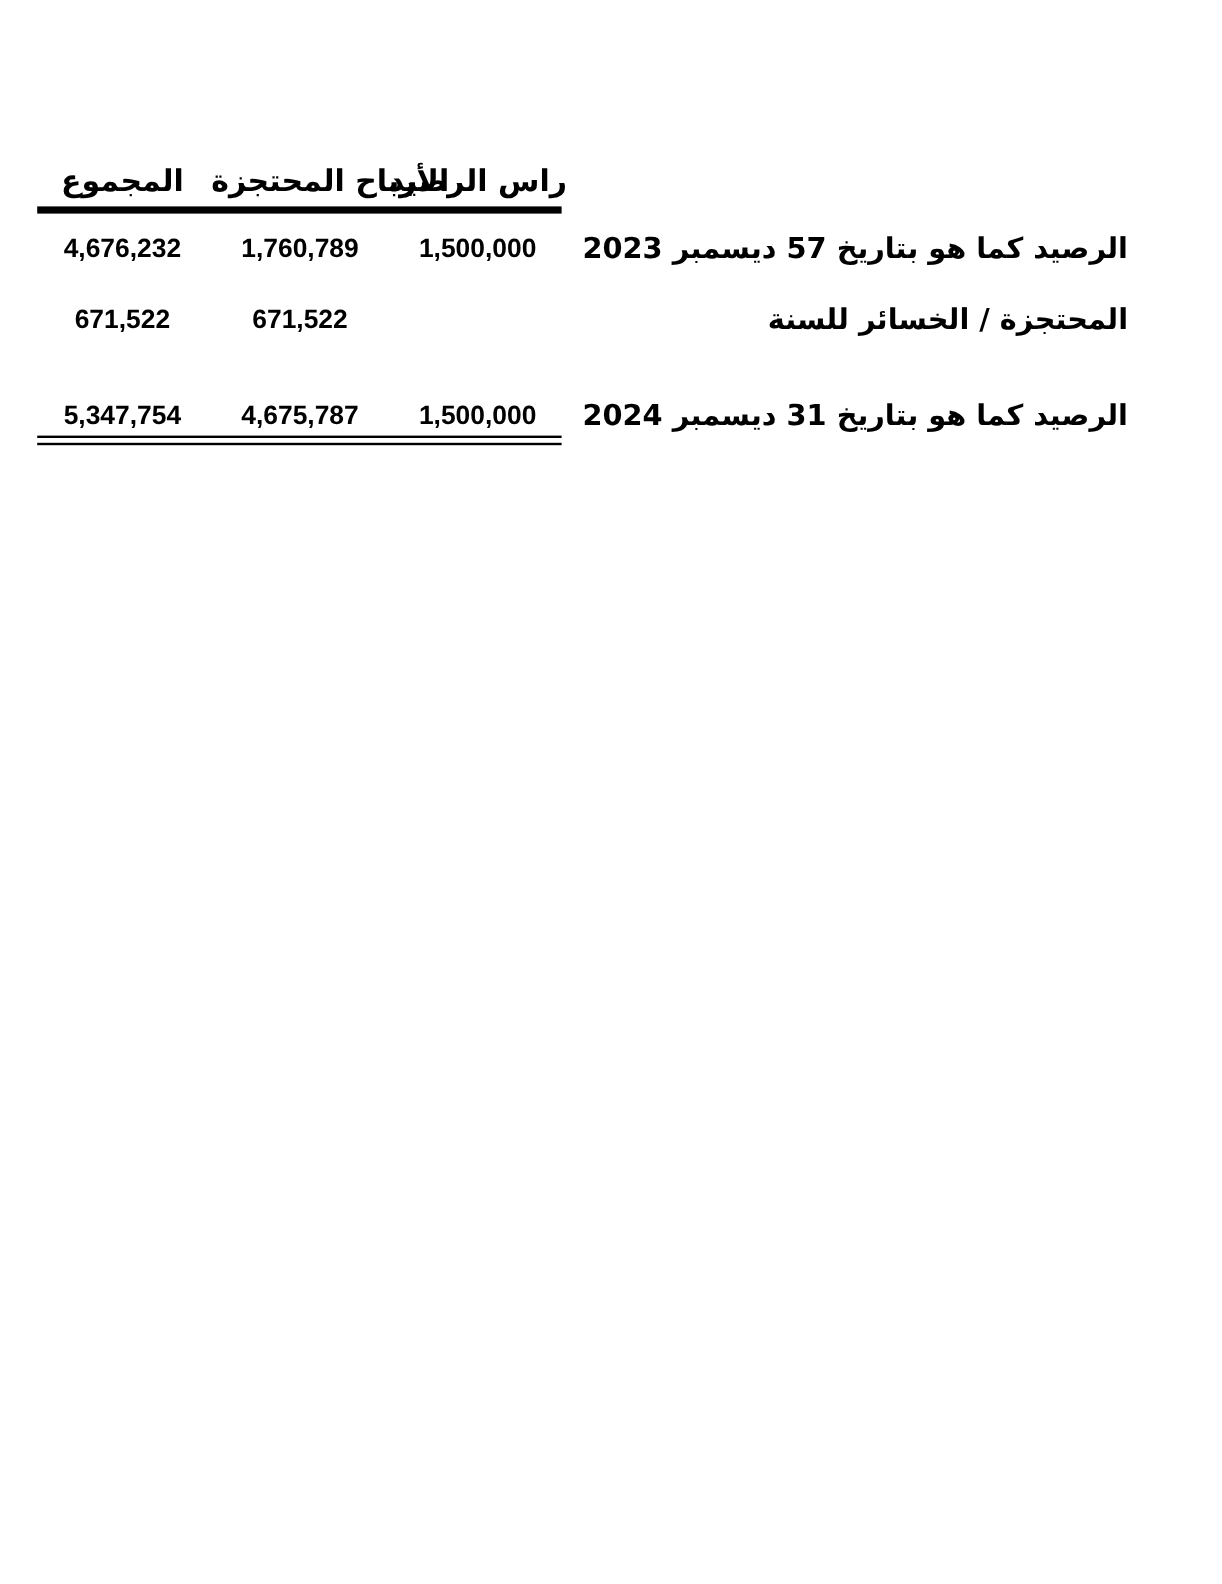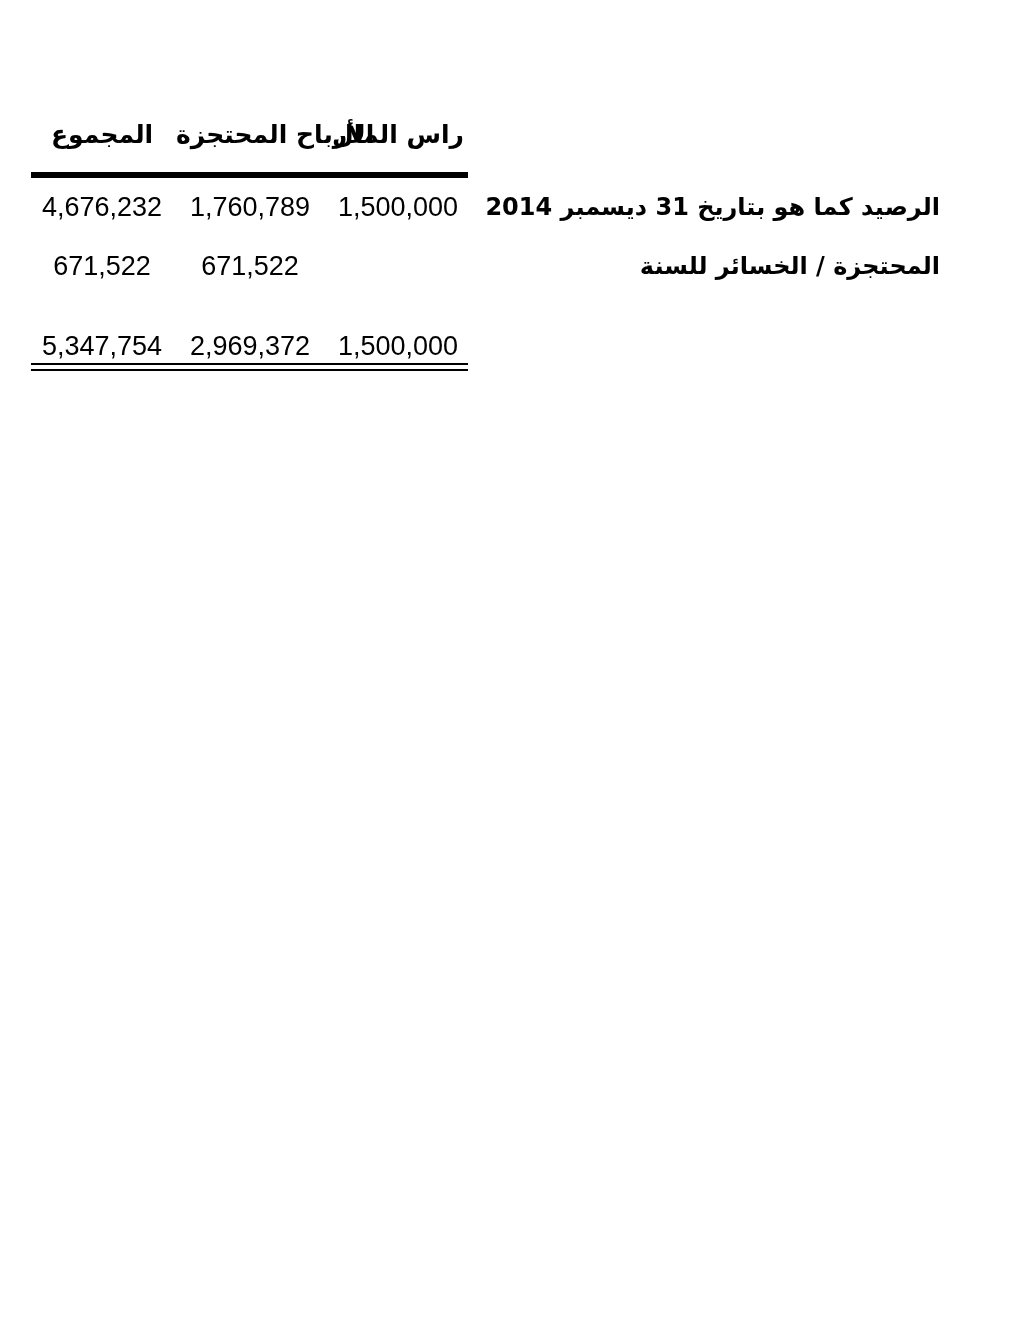--- a/index.html
+++ b/index.html
@@ -20,37 +20,37 @@
   .grid-row {
     position: absolute;
     left: 28px;
     width: 912px;   
     height: 36px;
     display: grid;
     grid-template-columns: 148px 148px 148px 1fr;
     align-items: center;
     direction: ltr;
   }
-  .hdr-row   { top: 116px; }
+  .hdr-row   { top: 132px; }
   .data-row1 { top: 189px; }
   .data-row2 { top: 248px; }
   .data-row3 { top: 328px; }
 
   .cell {
     text-align: center;
     white-space: nowrap;
   }
   .hdr-cell {
     font-weight: bold;
     font-size: 25px;
     font-family: "DejaVu Sans", "Liberation Sans", sans-serif;
   }
   .num-cell {
-    font-size: 27px;
-    font-weight: normal;
+    font-size: 22px;
+    font-weight: bold;
     letter-spacing: 0px;
   }
   .row-label {
     direction: rtl;
     text-align: right;
     font-weight: bold;
     font-size: 24px;
     font-family: "DejaVu Sans", "Liberation Sans", sans-serif;
     white-space: nowrap;
     padding-left: 10px;
@@ -75,41 +75,42 @@
   }
 </style>
 </head>
 <body>
 
 <div class="page">
 
   <div class="grid-row hdr-row">
     <div class="cell hdr-cell">المجموع</div>
     <div class="cell hdr-cell">الأرباح المحتجزة</div>
-    <div class="cell hdr-cell">راس المال</div>
+    <div class="cell hdr-cell">راس الرصيد</div>
     <div class="row-label"></div>
   </div>
 
   <div class="rule-thick"></div>
 
   <div class="grid-row data-row1">
     <div class="cell num-cell">4,676,232</div>
     <div class="cell num-cell">1,760,789</div>
     <div class="cell num-cell">1,500,000</div>
-    <div class="row-label">الرصيد كما هو بتاريخ 31 ديسمبر 2014</div>
+    <div class="row-label">الرصيد كما هو بتاريخ 57 ديسمبر 2023</div>
   </div>
 
   <div class="grid-row data-row2">
     <div class="cell num-cell">671,522</div>
     <div class="cell num-cell">671,522</div>
     <div class="cell num-cell"></div>
     <div class="row-label">المحتجزة / الخسائر للسنة</div>
   </div>
 
   <div class="grid-row data-row3">
     <div class="cell num-cell">5,347,754</div>
-    <div class="cell num-cell">2,969,372</div>
+    <div class="cell num-cell">4,675,787</div>
     <div class="cell num-cell">1,500,000</div>
+    <div class="row-label">الرصيد كما هو بتاريخ 31 ديسمبر 2024</div>
   </div>
 
   <div class="rule-double"></div>
 
 </div>
 
 </body></html>

